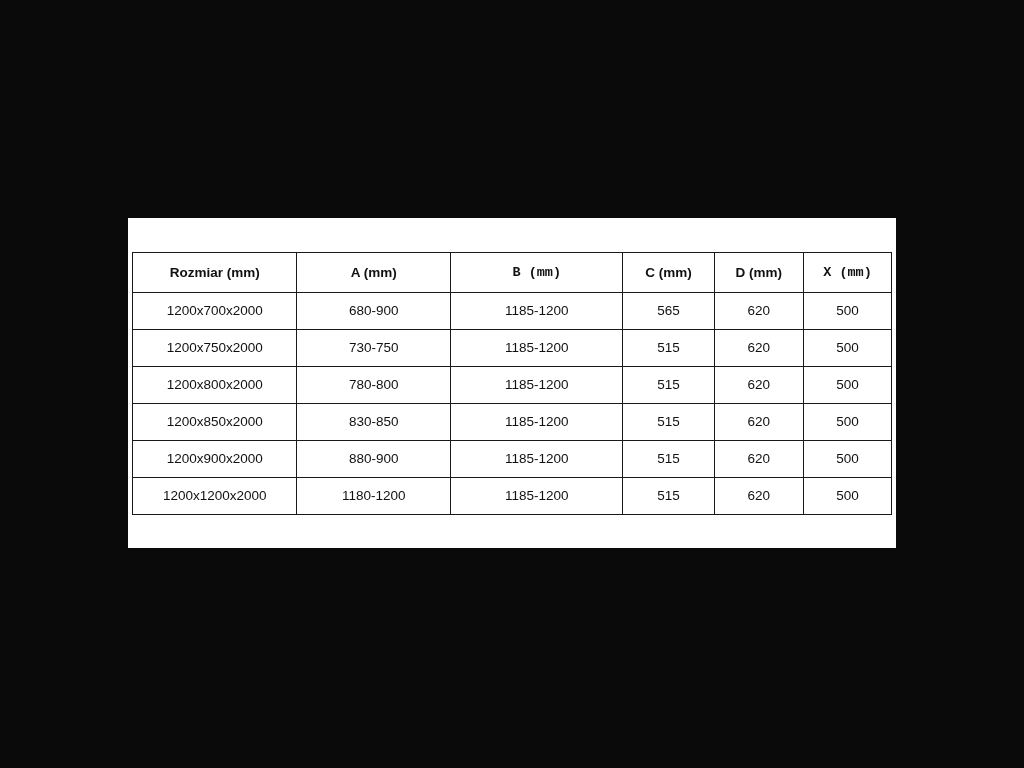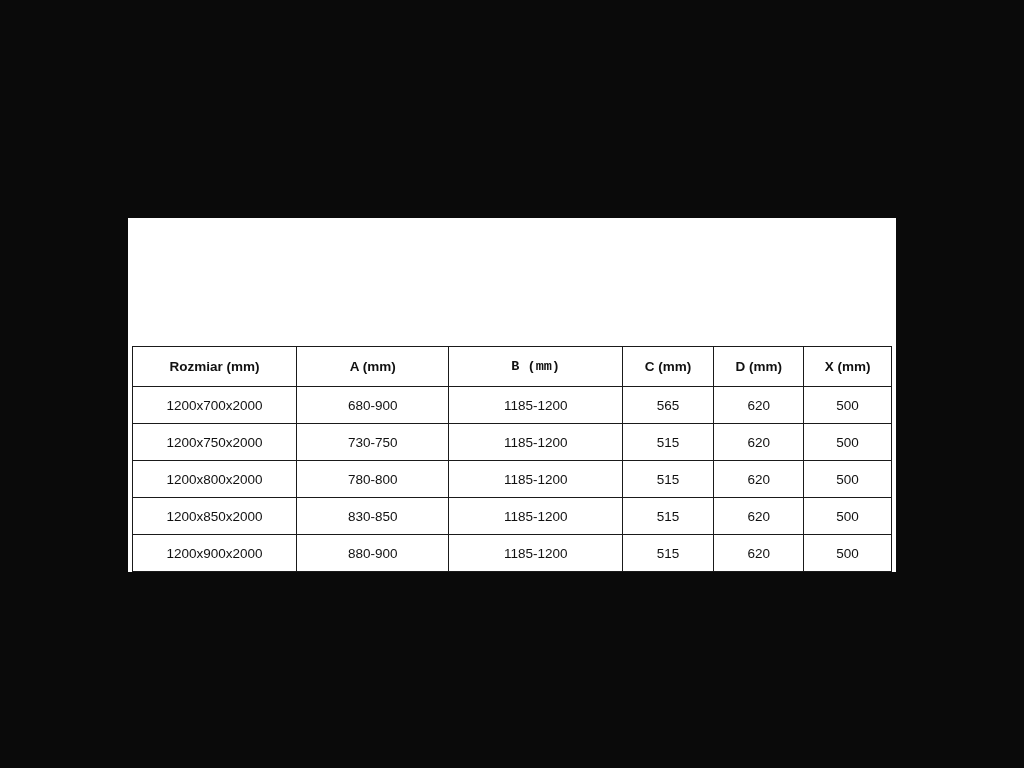--- a/index.html
+++ b/index.html
@@ -30,23 +30,22 @@
   .band-bottom{ left: 128px; top: 548px; width: 768px; height: 220px; }
 
   .table-area {
     position: absolute;
     left: 128px;
     top: 218px;
     width: 768px;
     height: 330px;
     background: #ffffff;
     display: flex;
-    align-items: flex-end;
+    align-items: center;
     justify-content: center;
-    margin-top: 24px;
   }
   table.spec {
     border-collapse: collapse;
     width: 760px;
     margin-top: 0;
     background: #ffffff;
   }
   table.spec th,
   table.spec td {
     border: 1px solid #1a1a1a;
@@ -64,21 +63,21 @@
   }
   table.spec tbody td {
     font-weight: normal;
   }
   
   .col-size { width: 164px; }
   .col-a    { width: 158px; }
   .col-b    { width: 180px; font-family: Liberation Mono, monospace; }
   .col-c    { width: 88px; }
   .col-d    { width: 86px; }
-  .col-x    { width: 84px; }
+  .col-x    { width: 84px; font-family: Liberation Mono, monospace; }
 </style>
 </head>
 <body>
 
 <div class="canvas">
 
   <div class="band band-top"></div>
   <div class="band band-bottom"></div>
   <div class="band band-left"></div>
   <div class="band band-right"></div>
@@ -129,17 +128,25 @@
           <td>500</td>
         </tr>
         <tr>
           <td>1200x900x2000</td>
           <td>880-900</td>
           <td>1185-1200</td>
           <td>515</td>
           <td>620</td>
           <td>500</td>
         </tr>
+        <tr>
+          <td>1200x1200x2000</td>
+          <td>1180-1200</td>
+          <td>1185-1200</td>
+          <td>515</td>
+          <td>620</td>
+          <td>500</td>
+        </tr>
       </tbody>
     </table>
   </div>
 
 </div>
 
 </body></html>

